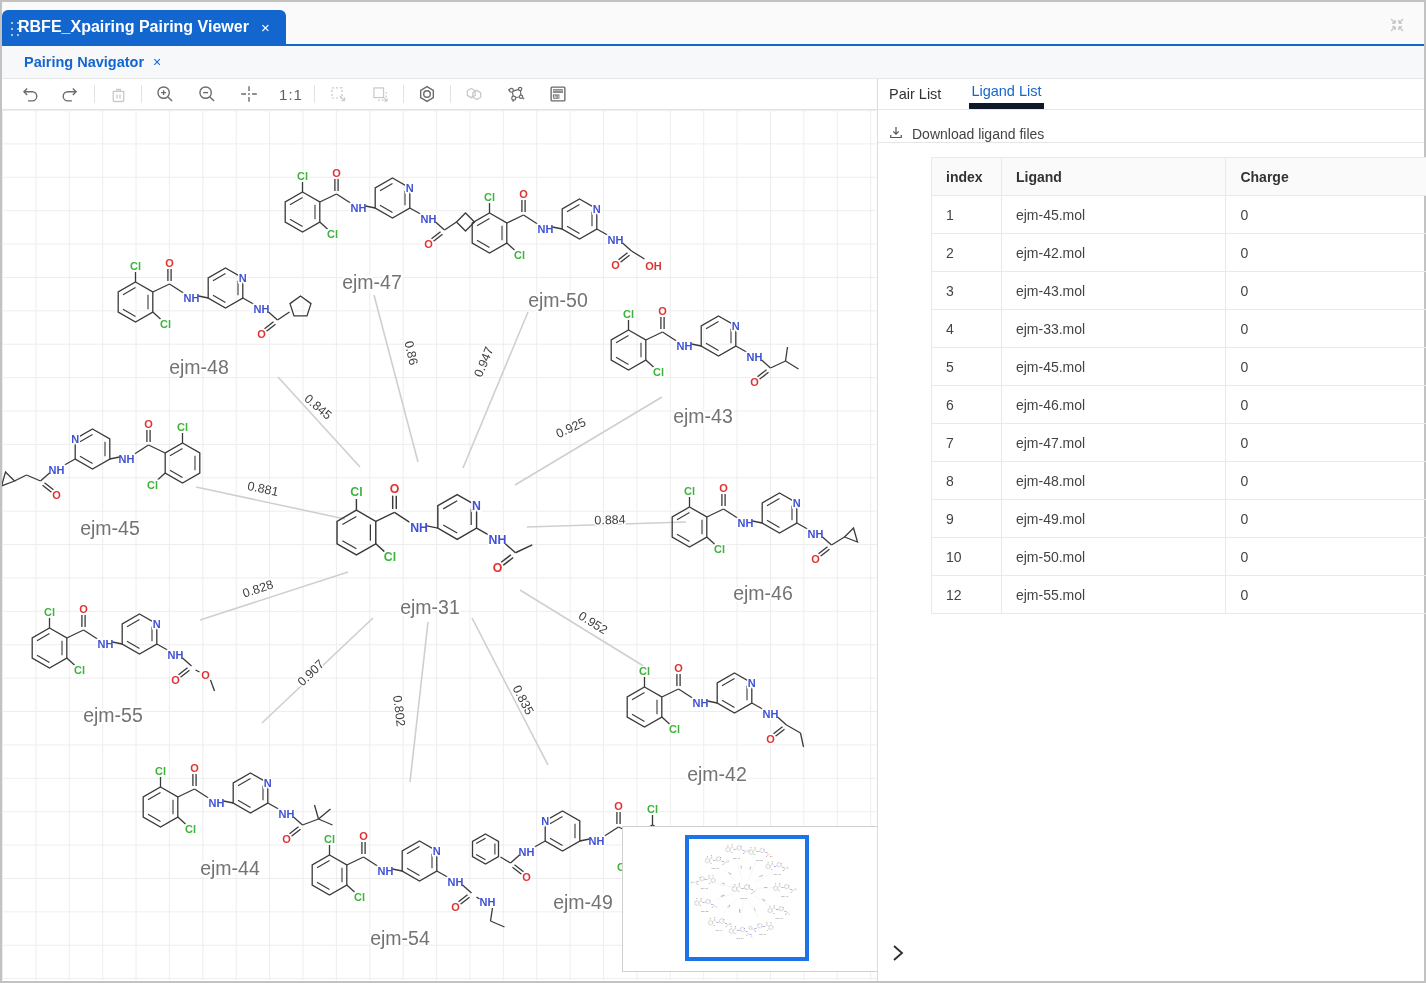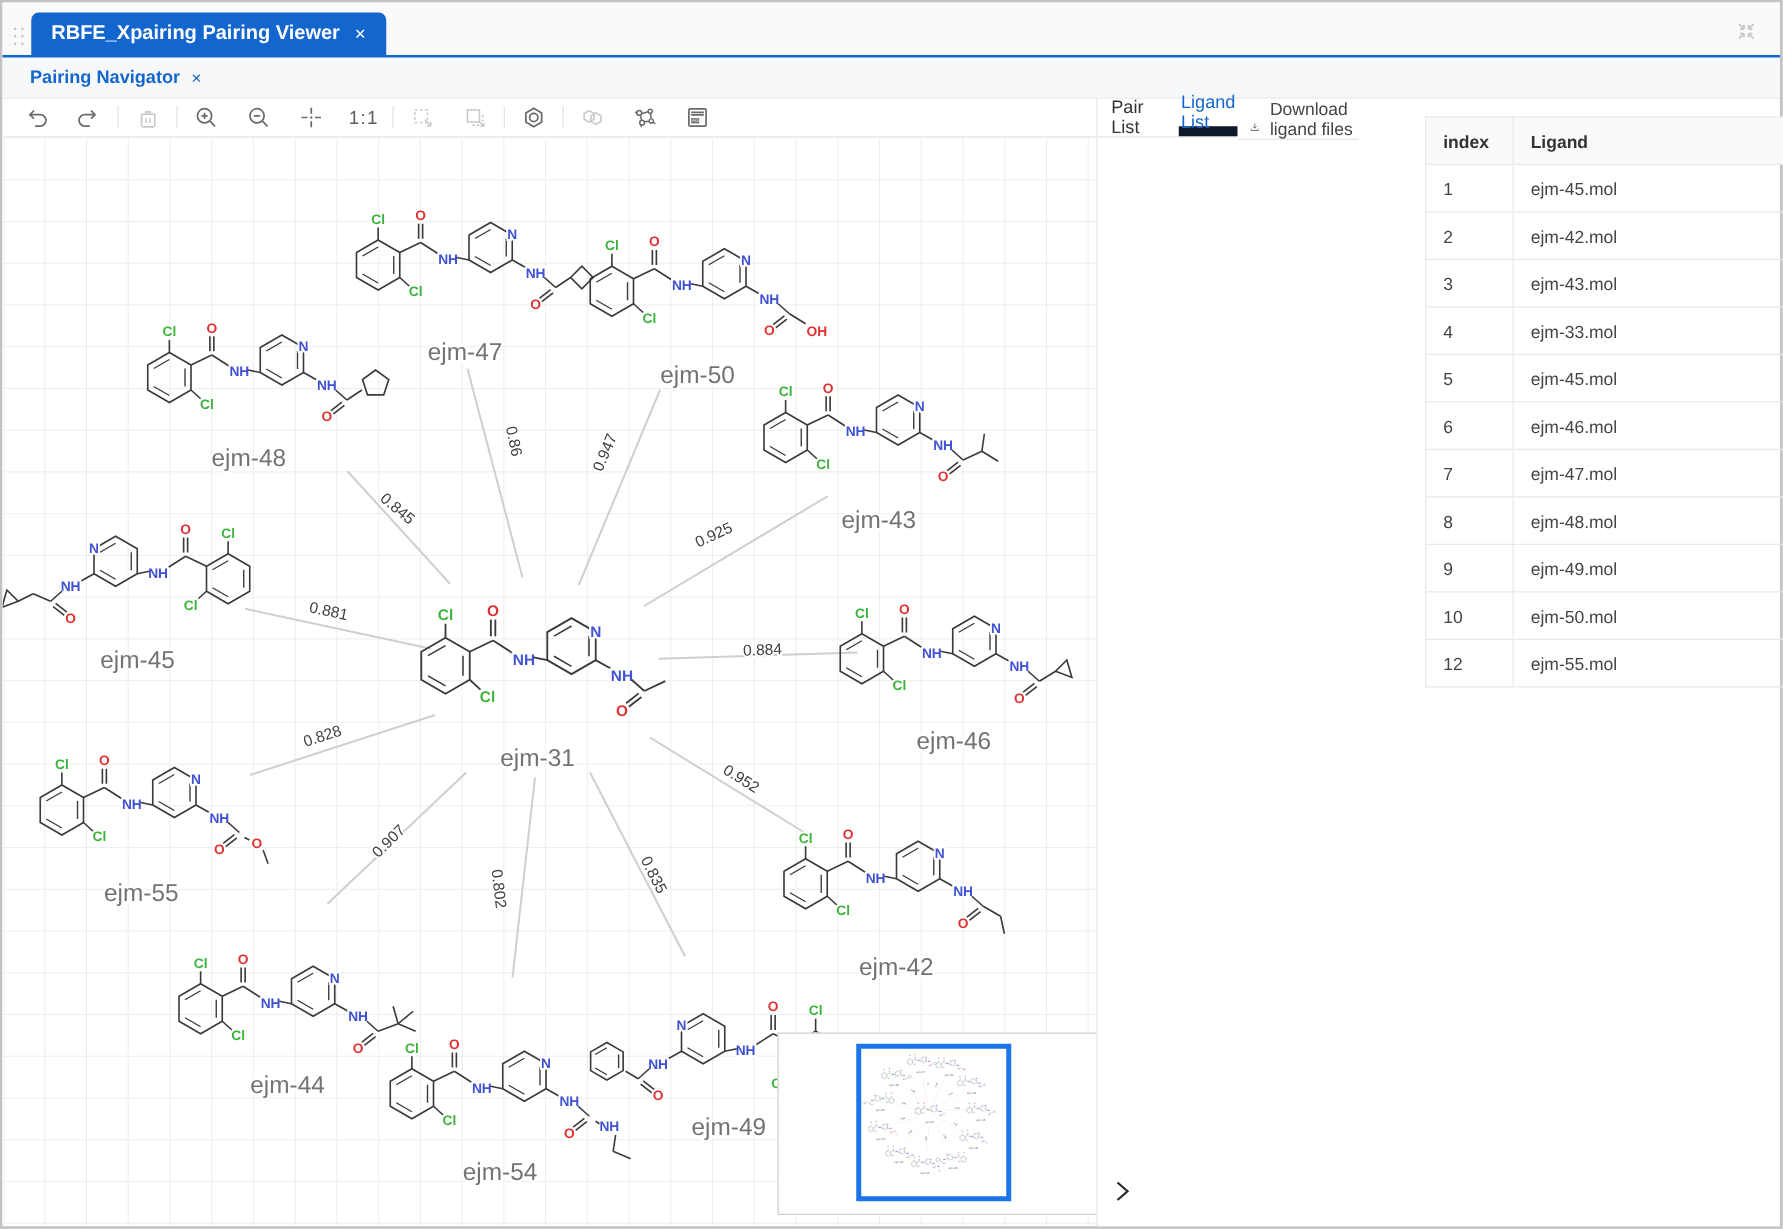--- a/index.html
+++ b/index.html
@@ -3,21 +3,21 @@
 <meta charset="utf-8">
 <style>
   * { box-sizing: border-box; margin:0; padding:0; }
   html,body { width:1426px; height:983px; background:#c9c9c9; font-family:"Liberation Sans",sans-serif; overflow:hidden;}
   .window { position:absolute; left:0; top:0; width:1426px; height:983px; border:2px solid #c2c2c2; background:#fff; }
 
   
   .tabbar { height:44px; background:#fafafa; border-bottom:2px solid #1466cf; display:flex; align-items:flex-end; position:relative; }
   .drag-handle { position:absolute; left:7px; top:18px; width:12px; height:20px;
     background-image:radial-gradient(#b9bec6 1.1px, transparent 1.2px); background-size:6px 6px; }
-  .main-tab { margin-left:23px; height:34px; background:#1466cf; color:#fff; border-radius:6px 6px 0 0;
+  .main-tab { height:34px; background:#1466cf; color:#fff; border-radius:6px 6px 0 0;
     display:flex; align-items:center; padding:0 16px; font-size:16px; font-weight:bold; gap:12px; }
   .main-tab .x { font-weight:normal; font-size:15px; cursor:pointer; }
   .win-collapse { position:absolute; right:16px; top:12px; width:22px; height:22px; color:#c9c9c9; }
 
   
   .subtabbar { height:33px; background:#f7f8fa; border-bottom:1px solid #e7e7e7; display:flex; align-items:center; padding-left:22px; }
   .subtab { color:#1466cf; font-weight:bold; font-size:14.5px; display:flex; align-items:flex-start; gap:9px; }
   .subtab .x { font-weight:normal; font-size:14px; cursor:pointer; }
 
   
@@ -32,24 +32,24 @@
 
   .canvas { position:relative; width:875px; height:870px; background:#fff;
     background-image:linear-gradient(#ededed 1px, transparent 1px),linear-gradient(90deg,#ededed 1px, transparent 1px);
     background-size:33.4px 33.4px; overflow:hidden; }
   .canvas > svg { position:absolute; left:0; top:0; }
 
   .minimap { position:absolute; left:620px; top:716px; width:256px; height:146px; background:#fff; border:1px solid #cfcfcf; }
   .mm-viewport { position:absolute; left:62px; top:8px; width:124px; height:126px; border:4px solid #1b74e8; }
 
   
-  .rightcol { width:546px; display:flex; background:#fff; position:relative; }
+  .rightcol { width:546px; display:flex; flex-direction:column; background:#fff; position:relative; }
   .rp-tabs { height:31px; border-bottom:1px solid #e6e6e6; display:flex; align-items:stretch; padding-left:9px; gap:26px; }
   .rp-tab { display:flex; align-items:center; font-size:14.5px; color:#333; cursor:pointer; padding:0 2px; }
-  .rp-tab.active { color:#1466cf; border-bottom:8px solid #0f172a; }
+  .rp-tab.active { color:#1466cf; border-bottom:6px solid #0f172a; }
   .rp-download { height:33px; border-bottom:1px solid #e6e6e6; display:flex; align-items:flex-end; padding-left:9px; gap:7px;
     font-size:14px; color:#444; cursor:pointer; }
   .rp-download svg { color:#555; }
   .rp-tablewrap { padding:14px 18px 0 8px; }
   table.ligands { width:520px; border-collapse:collapse; font-size:14px; color:#444;margin-left:45px; }
   table.ligands th, table.ligands td { border:1px solid #e9e9e9; height:38px; text-align:left; padding-left:14px; font-weight:normal; }
   table.ligands th { background:#fafafa; color:#333; font-weight:bold; }
   col.c-index { width:70px; } col.c-ligand { width:225px; } col.c-charge { width:225px; }
   .rp-chevron { position:absolute; left:10px; bottom:16px; width:22px; height:24px; color:#2b2b2b; cursor:pointer; }
 </style>

